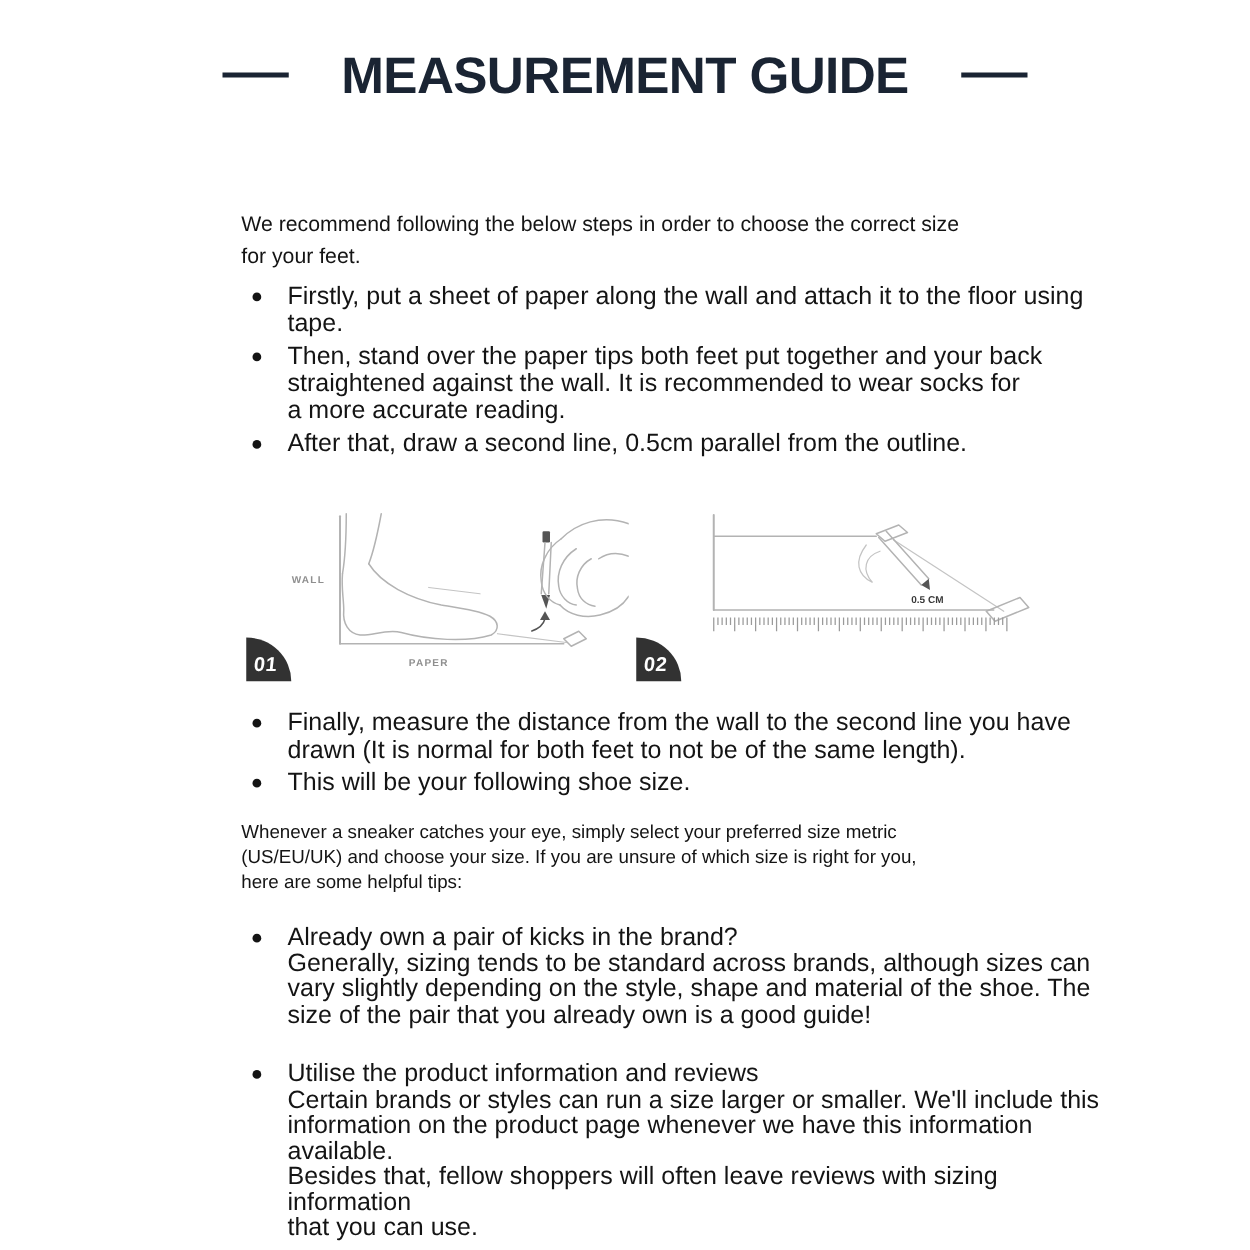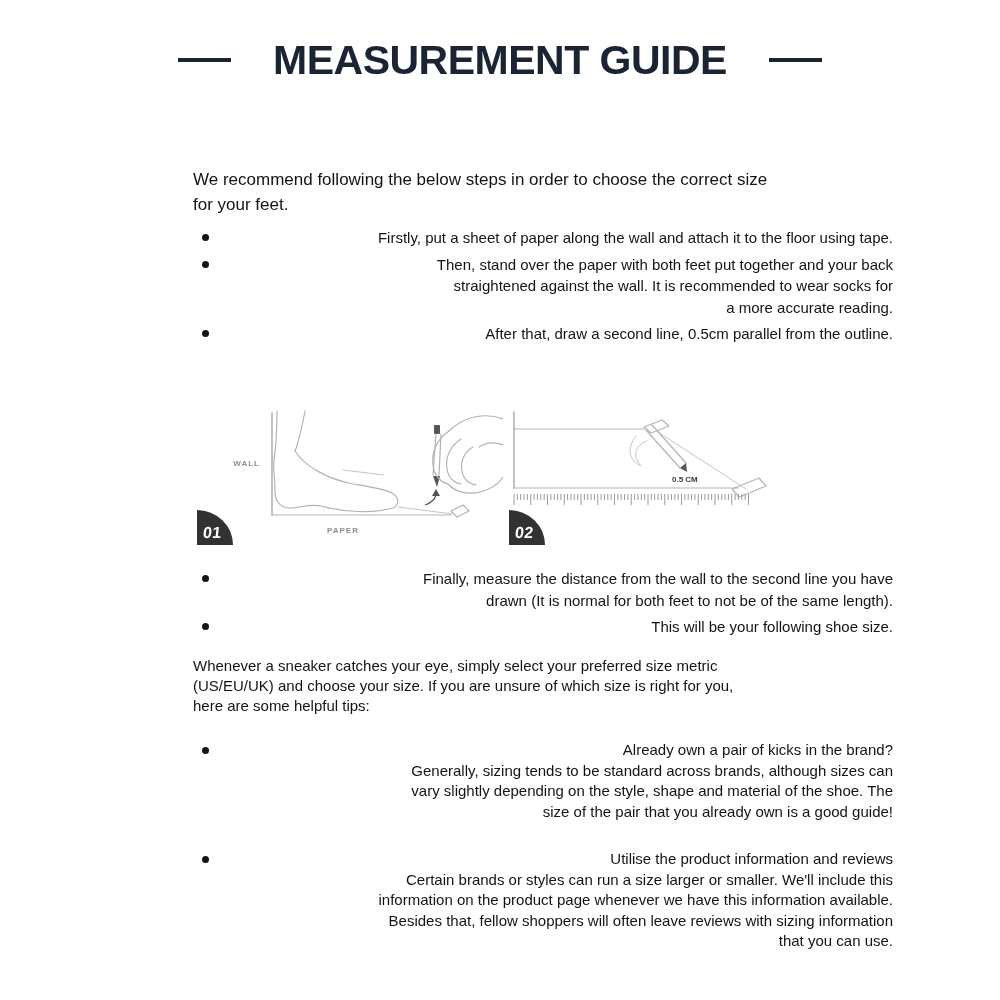--- a/index.html
+++ b/index.html
@@ -15,21 +15,21 @@
            line-height:48px; white-space:nowrap; }
 
   
   .block { position:absolute; left:193px; width:700px; }
   .para  { font-size:17px; line-height:25px; white-space:pre-line; }
   .note  { font-size:17px; line-height:25px; margin-top:11px; white-space:pre-line; }
 
   .list .li { display:flex; margin-bottom:5px; }
   .dotcol { flex:none; width:37px; padding-left:9px; }
   .dot { width:7px; height:7px; border-radius:50%; background:#141414; margin-top:7px; }
-  .litext { flex:1; font-size:15px; line-height:21.5px; white-space:pre-line;text-align:right; }
+  .litext { flex:1; font-size:20px; line-height:21.5px; white-space:pre-line; }
 
   .tipsintro { font-size:15px; line-height:20px; white-space:pre-line; }
   .tips .li { margin-bottom:27px; }
   .tips .litext { line-height:20.5px; }
 
   
   .fig { position:absolute; top:405px; }
   .fig svg { display:block; }
   .badge { position:absolute; top:510px; width:36px; height:35px; background:#323232;
            border-radius:0 100% 0 0; }
@@ -61,21 +61,21 @@
     <div class="li">
       <div class="dotcol">
           <div class="dot"></div>
         </div>
       <div class="litext">Firstly, put a sheet of paper along the wall and attach it to the floor using tape.</div>
     </div>
     <div class="li">
       <div class="dotcol">
           <div class="dot"></div>
         </div>
-      <div class="litext">Then, stand over the paper with both feet put together and your back
+      <div class="litext">Then, stand over the paper tips both feet put together and your back
 straightened against the wall. It is recommended to wear socks for
 a more accurate reading.</div>
     </div>
     <div class="li">
       <div class="dotcol">
           <div class="dot"></div>
         </div>
       <div class="litext">After that, draw a second line, 0.5cm parallel from the outline.</div>
     </div>
   </div>
@@ -111,21 +111,21 @@
       <path class="sk" d="M310 40 C300 36 292 38 286 42"></path>
 
       <text class="figlabel" x="67" y="61" text-anchor="end">WALL</text>
       <text class="figlabel" x="150" y="128" text-anchor="middle">PAPER</text>
     </svg>
   </div>
   <div class="badge" style="left:197px;">
     <span>01</span>
   </div>
 
-  <div class="fig" style="left:476px;">
+  <div class="fig" style="left:533px;">
     <svg width="345" height="140" viewBox="0 0 345 140">
       <path class="sk" d="M38 7 V83" style="stroke-width:1.6"></path>
       <path class="sk" d="M38 24 H168"></path>
       <path class="sk" d="M38 83 H262"></path>
 
       <polygon class="sk" points="168,22 186,15 193,21 175,28" fill="#fff"></polygon>
 
       <path class="skthin" d="M182 27 L270 84"></path>
 
       <polygon class="sk" points="256,84 283,73 290,81 263,92" fill="#fff"></polygon>

